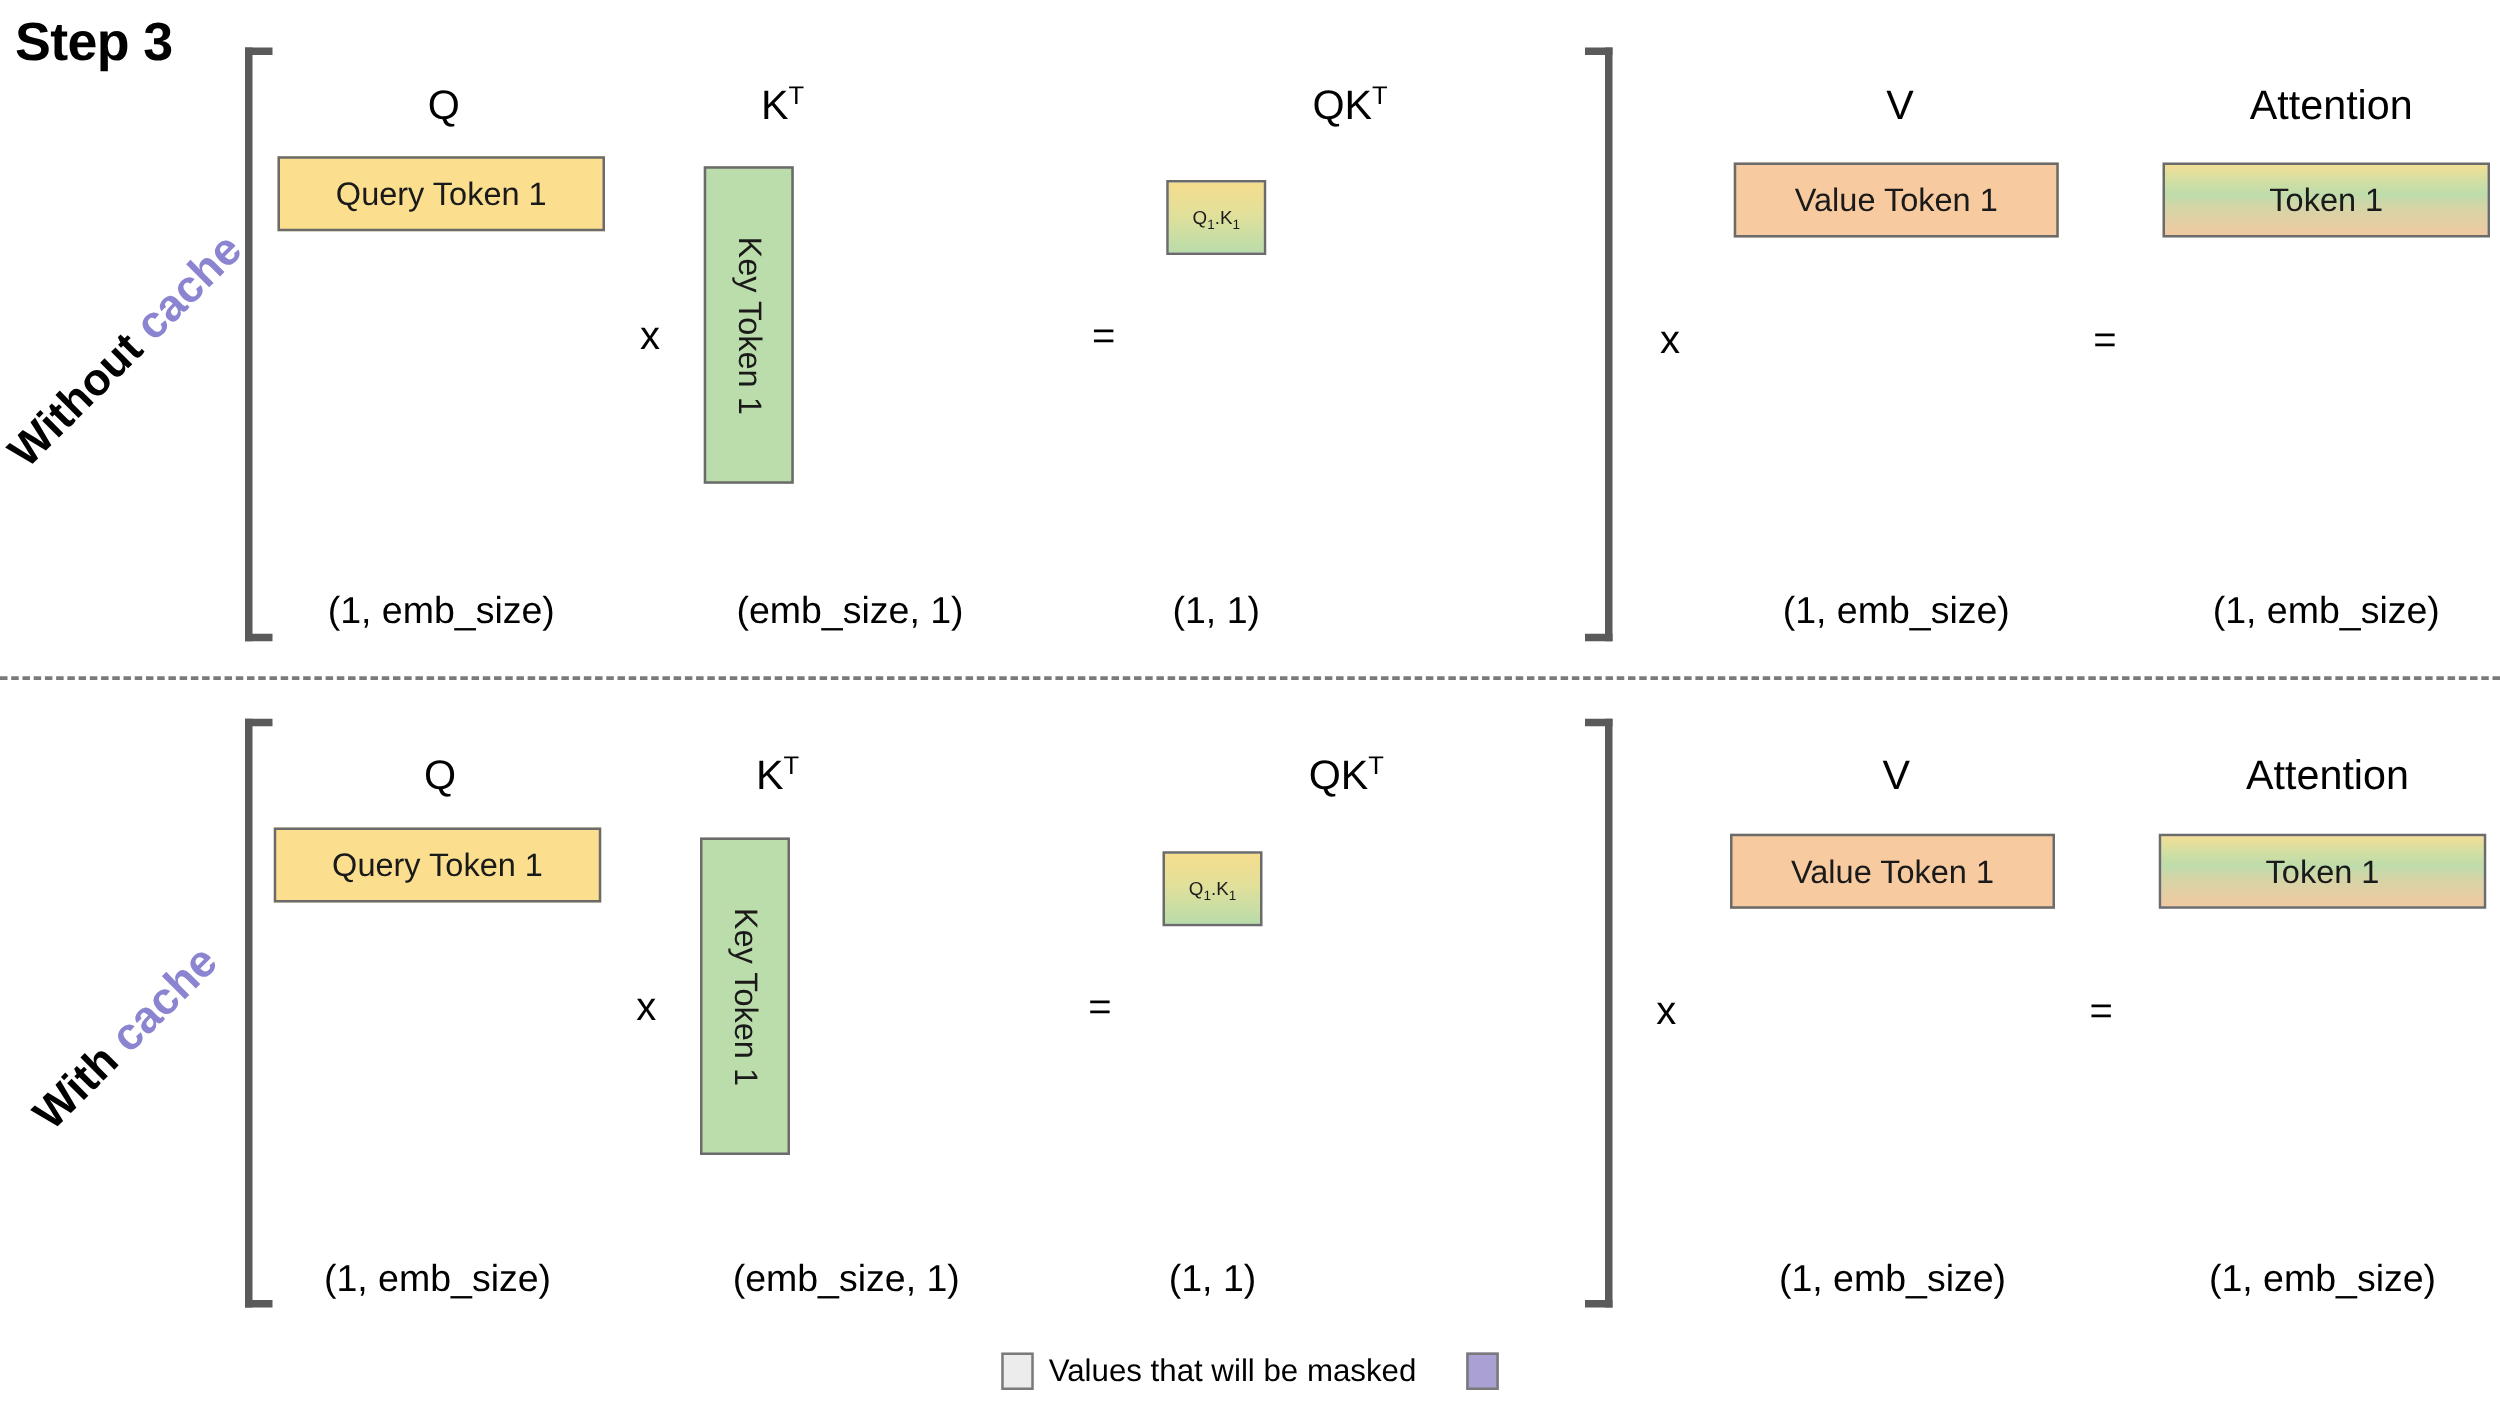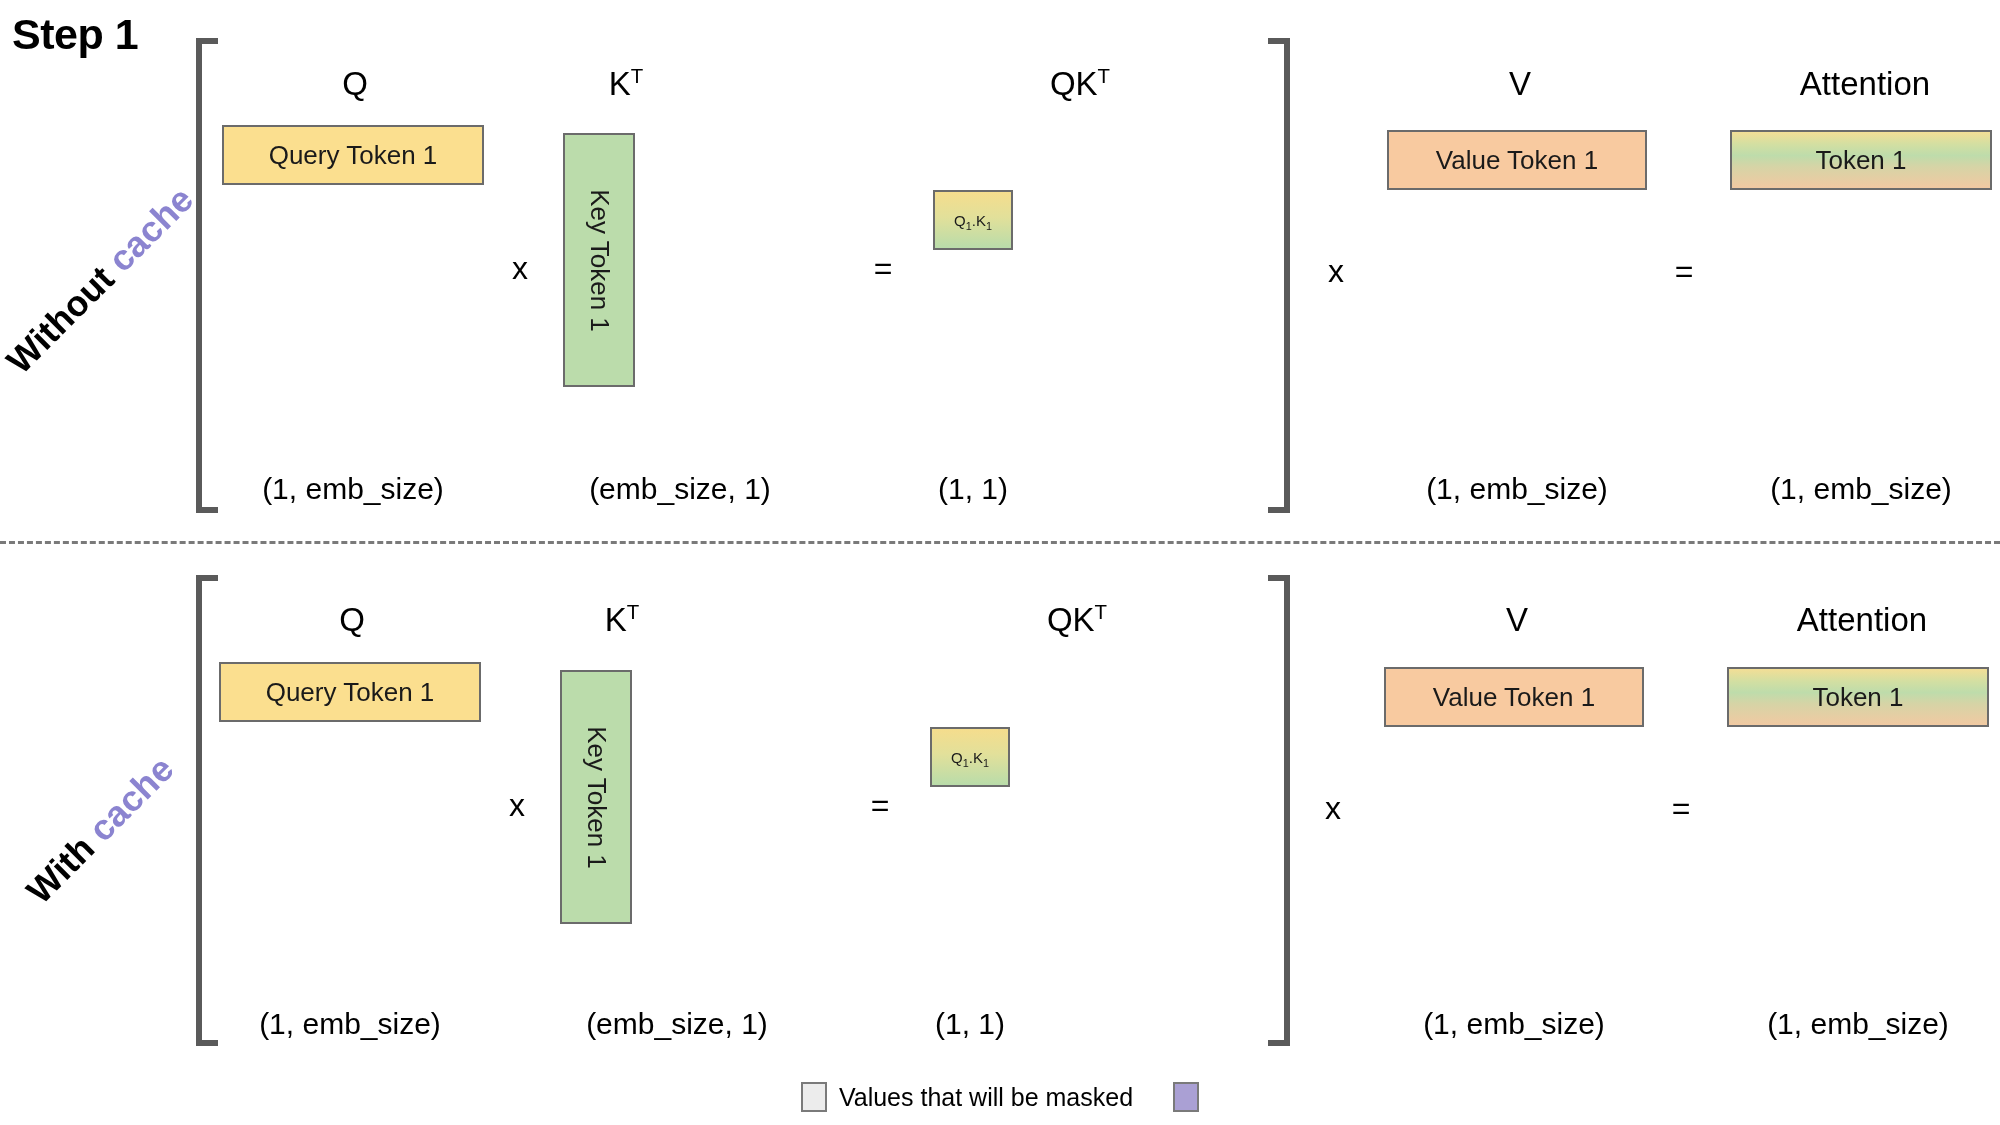--- a/index.html
+++ b/index.html
@@ -77,21 +77,20 @@
     background: #bbdcab;
   }
   .box-key .vtext {
     transform: rotate(90deg);
     white-space: nowrap;
     font-size: 26px;
   }
   .box-qk {
     background: linear-gradient(to bottom, #f5dd8d 0%, #e2e09a 45%, #b9dcaa 100%);
     font-size: 15px;
-    margin-top: 46px;
   }
   .box-qk sub {
     font-size: 0.72em;
     vertical-align: sub;
     line-height: 0;
   }
   .box-value {
     background: #f8caa0;
   }
   .box-attention {
@@ -144,21 +143,21 @@
   .legend-swatch {
     width: 26px;
     height: 30px;
     border: 2px solid #7a7a7a;
     box-sizing: border-box;
   }
 </style>
 </head>
 <body>
 
-<div class="abs" id="step-title">Step 1</div>
+<div class="abs" id="step-title">Step 3</div>
 
 <div class="abs row-label" style="left:28px; top:340px;">
   <span class="plain">Without</span>
   <span class="accent">cache</span>
 </div>
 
 <div class="abs bracket bracket-left" style="left:196px; top:38px;  height:475px;"></div>
 <div class="abs bracket bracket-right" style="left:1268px; top:38px; height:475px;"></div>
 
 <div class="abs col-head" style="left:225px; top:65px; width:260px;">

